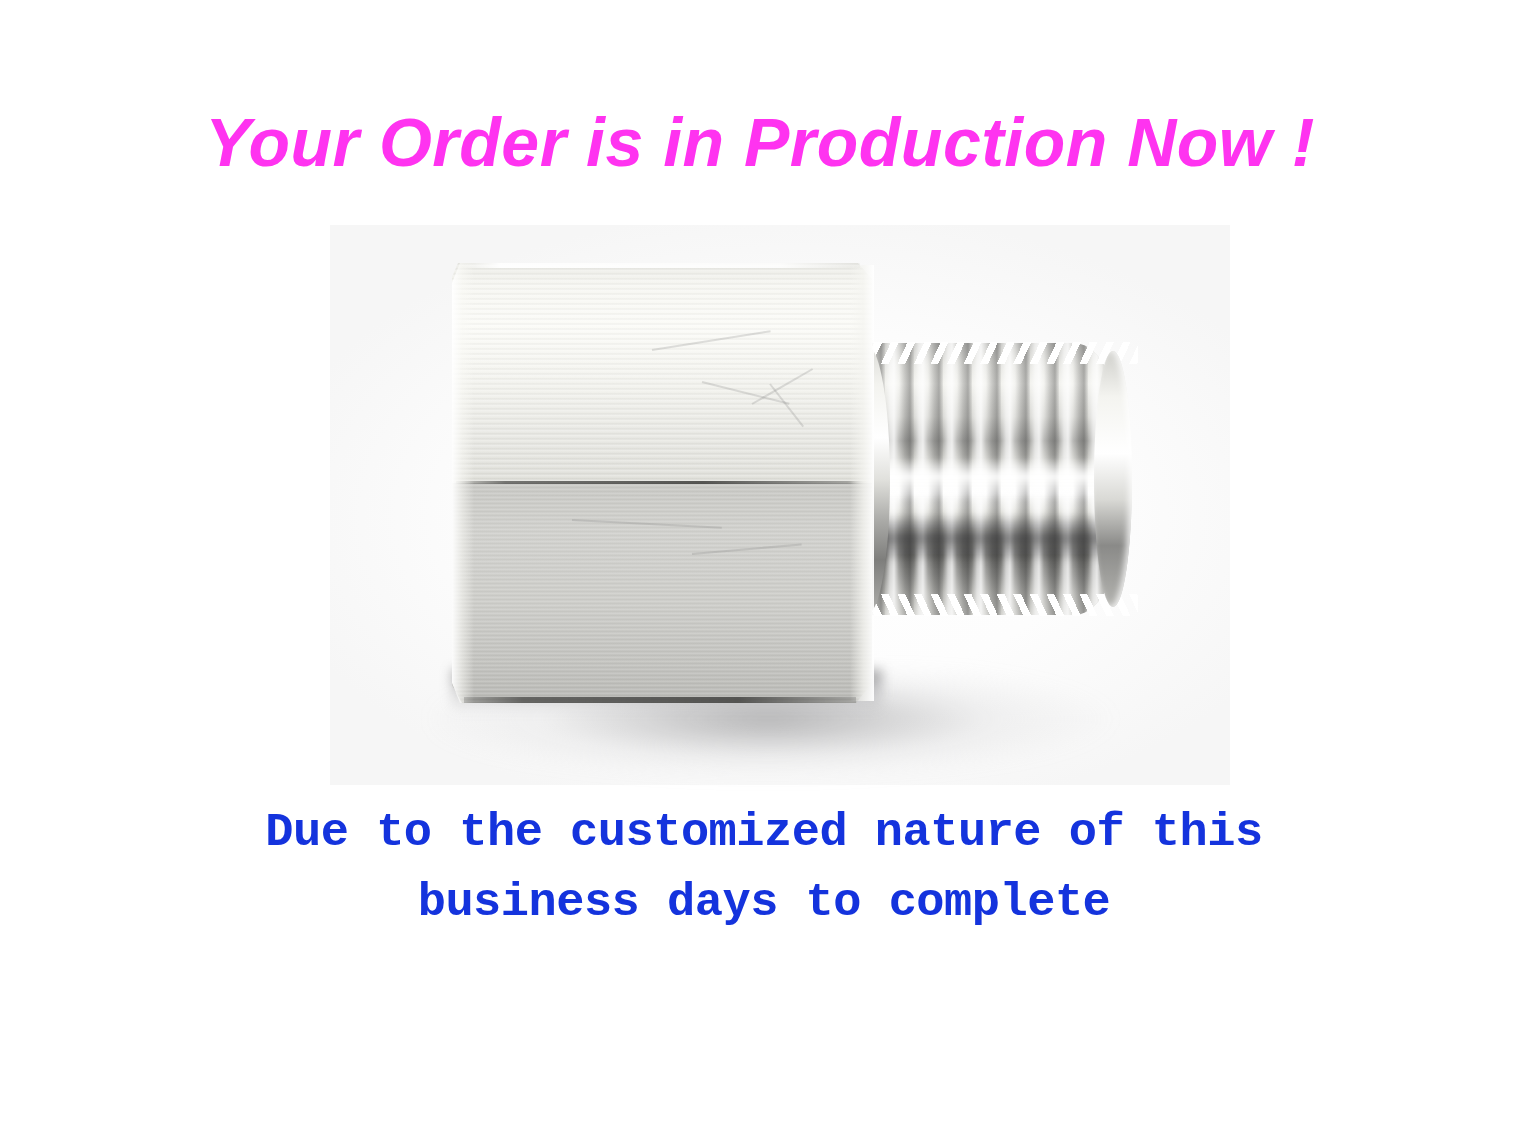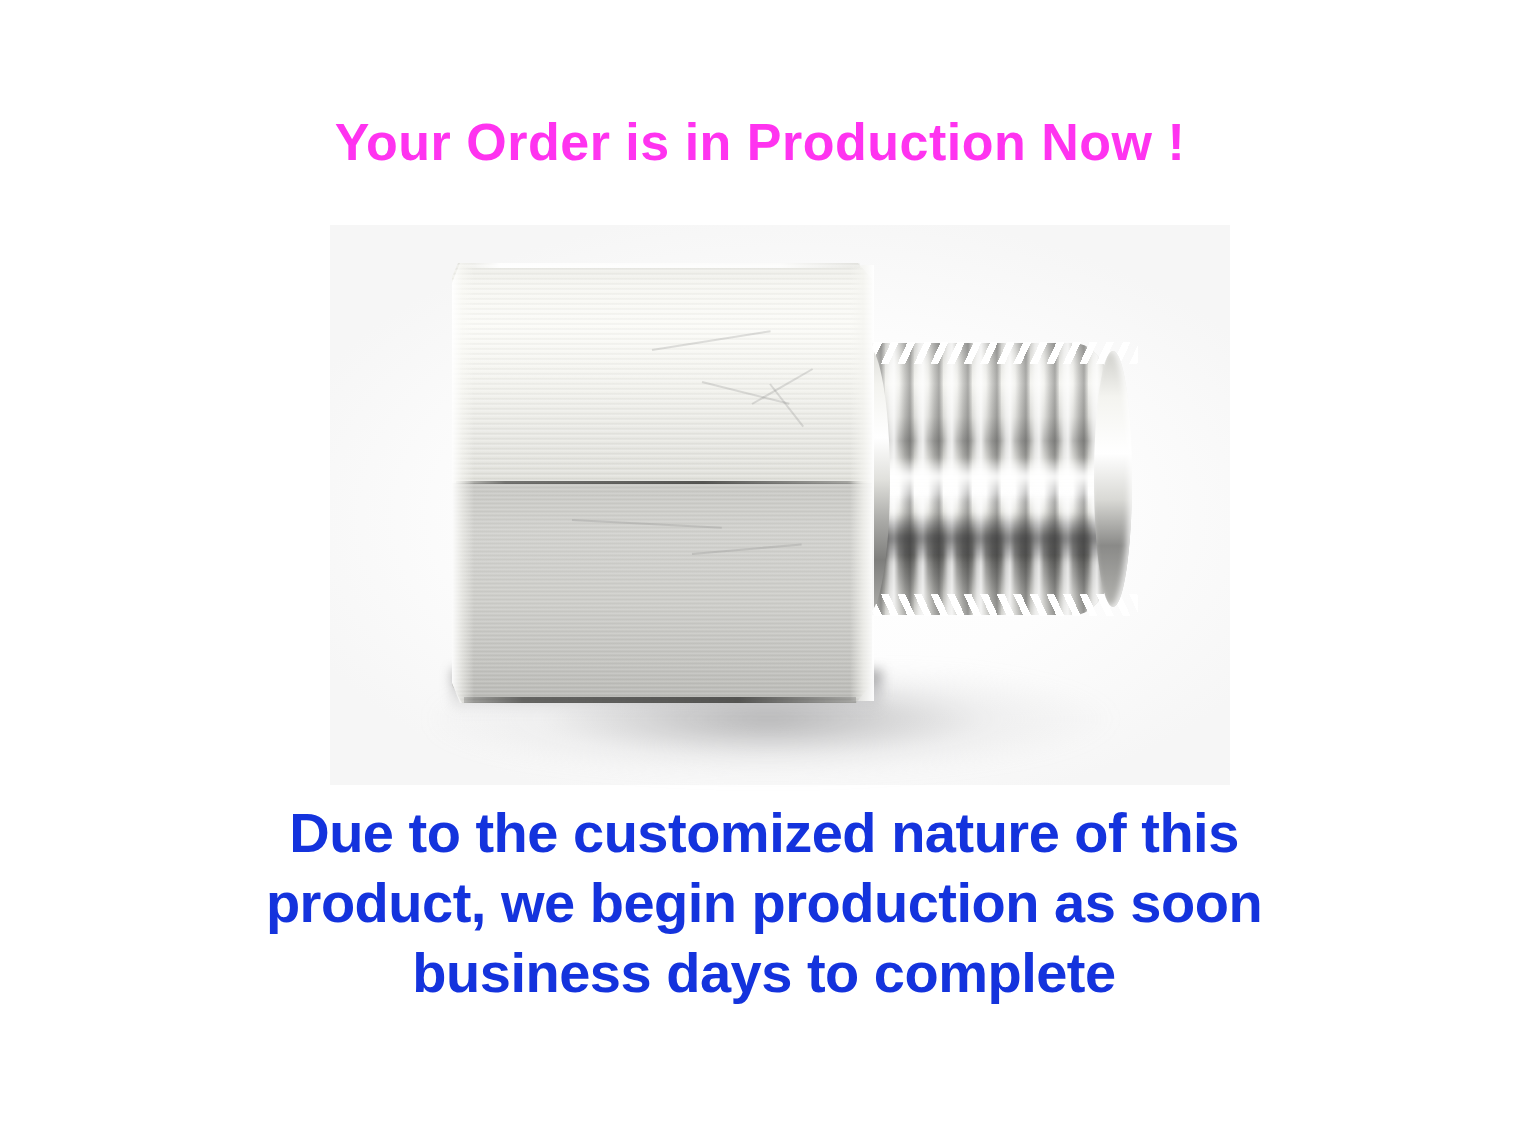--- a/index.html
+++ b/index.html
@@ -21,21 +21,22 @@
 
   
   #headline {
     position: absolute;
     left: 0;
     top: 96px;
     width: 1520px;
     text-align: center;
     font-family: "Liberation Sans", sans-serif;
     font-weight: bold;
-    font-size: 52px;
+    font-style: italic;
+    font-size: 68px;
     line-height: 92px;
     letter-spacing: 0.5px;
     white-space: nowrap;
     -webkit-font-smoothing: antialiased;
   }
 
   
   #photo {
     position: absolute;
     left: 0;
@@ -310,23 +311,23 @@
 
   
   #bodycopy {
     position: absolute;
     left: 0;
     top: 798px;
     width: 1520px;
     text-align: center;
   }
   #bodycopy .line {
-    font-family: Liberation Sans, sans-serif;
+    font-family: Liberation Mono, monospace;
     font-weight: bold;
-    font-size: 56px;
+    font-size: 47px;
     line-height: 70px;
     letter-spacing: -0.5px;
     white-space: nowrap;
     padding-left: 8px;
     -webkit-font-smoothing: antialiased;
   }
 </style>
 </head>
 <body style="background: rgb(255, 255, 255);">
 
@@ -371,17 +372,16 @@
       <div class="hex-facet-edge"></div>
       <div class="hex-left-chamfer"></div>
       <div class="hex-right-chamfer"></div>
       <div class="hex-top-edge"></div>
       <div class="hex-bot-edge"></div>
     </div>
   </div>
 
   <div id="bodycopy" style="color:#1433dd;">
     <div class="line">Due to the customized nature of this</div>
-    <div class="line">product, we begin production as soon</div>
     <div class="line">business days to complete</div>
   </div>
 
 </div>
 
 </body></html>

